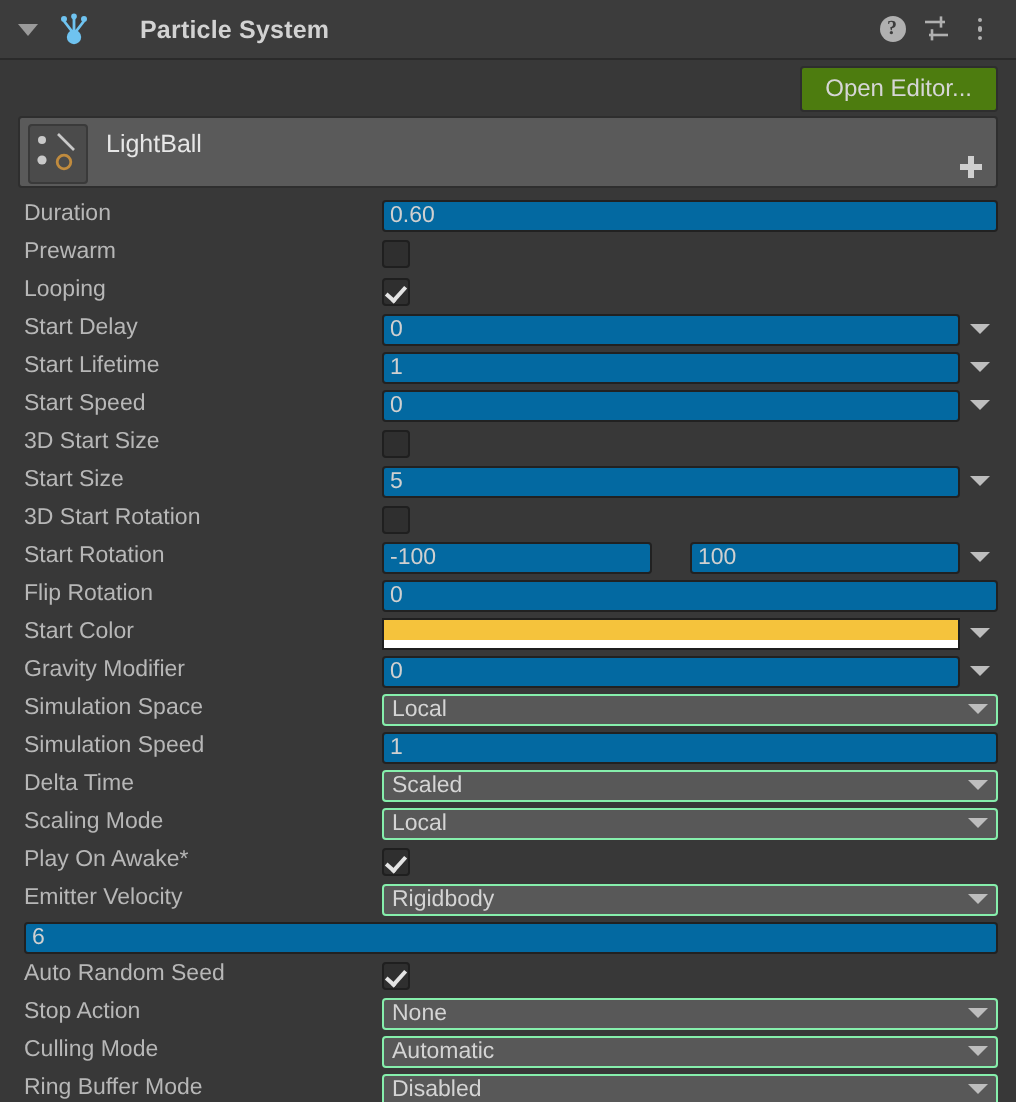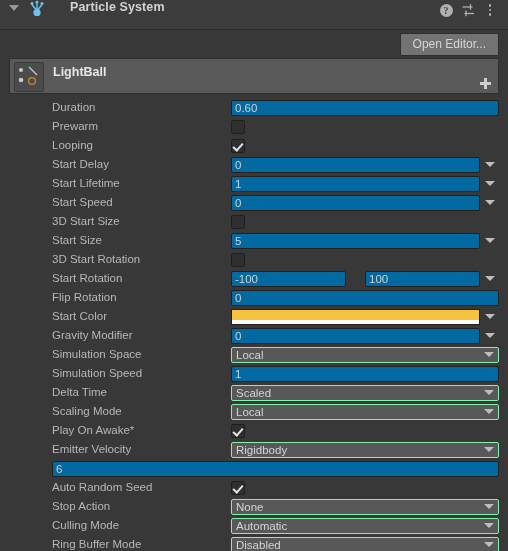--- a/index.html
+++ b/index.html
@@ -25,21 +25,21 @@
     flex-direction: column;
   }
 
   
   .component-header {
     height: 30px;
     min-height: 30px;
     background: #3C3C3C;
     border-bottom: 1px solid #2A2A2A;
     display: flex;
-    align-items: flex-start;
+    align-items: center;
     padding: 0 8px 0 6px;
     box-sizing: border-box;
   }
   .foldout {
     width: 16px;
     height: 16px;
     display: flex;
     align-items: center;
     justify-content: center;
     cursor: pointer;
@@ -93,21 +93,21 @@
   .editor-row {
     height: 28px;
     min-height: 28px;
     display: flex;
     align-items: center;
     justify-content: flex-end;
     padding-right: 9px;
     background: #383838;
   }
   .btn-open-editor {
-    background: #737373;
+    background: #4d7c0f;
     border: 1px solid #2E2E2E;
     border-radius: 2px;
     color: #D6D6D6;
     font-size: 12px;
     font-family: "Liberation Sans", sans-serif;
     padding: 3px 12px 4px 12px;
     cursor: pointer;
     line-height: 14px;
   }
 
@@ -130,21 +130,21 @@
     margin: 3px 0 0 4px;
     background: #4B4B4B;
     border: 1px solid #3A3A3A;
     border-radius: 2px;
     position: relative;
     flex: 0 0 auto;
   }
   .emitter-name {
     color: #E6E6E6;
     font-size: 12.5px;
-    font-weight: bold;
+    font-weight: normal;
     margin: 6px 0 15px 9px;
     white-space: nowrap;
   }
   .emitter-plus {
     position: absolute;
     right: 5px;
     bottom: 2px;
     width: 14px;
     height: 14px;
     cursor: pointer;
@@ -157,21 +157,20 @@
   .emitter-plus:before { left: 5px; top: 1px; width: 3px; height: 11px; }
   .emitter-plus:after  { left: 1px; top: 5px; width: 11px; height: 3px; }
 
   
   .props {
     flex: 1 1 auto;
     padding-top: 4px;
     position: relative;
     background: #383838;
     overflow: hidden;
-    margin-left: 40px;
   }
   .prop-row {
     height: 19px;
     display: flex;
     align-items: center;
     padding-left: 12px;
     box-sizing: border-box;
     position: relative;
   }
   .prop-label {

